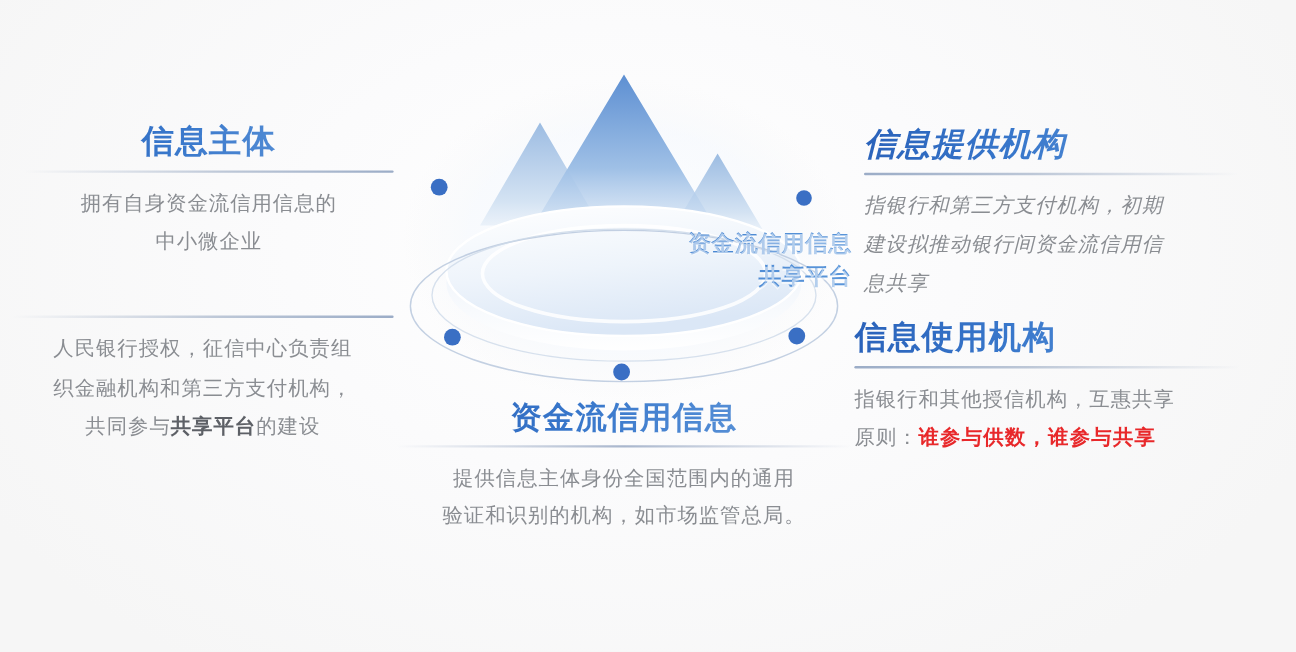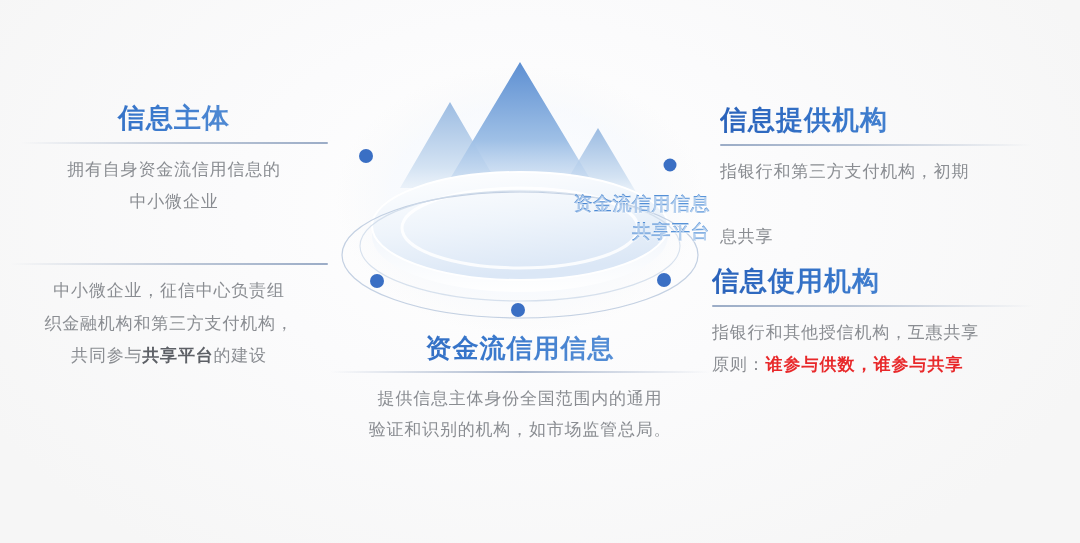--- a/index.html
+++ b/index.html
@@ -107,21 +107,21 @@
     letter-spacing: 1px;
     margin-top: 16px;
   }
   .align-right  { text-align: center; }
   .align-left   { text-align: left; }
   .align-center { text-align: center; }
 
   
   #block-subject        { left: 20px;  top: 103px; width: 308px; }
   #block-credit-center  { left: 10px;  top: 256px; width: 318px; }
-  #block-provider       { left: 720px; top: 105px; width: 312px; }
+  #block-provider       { left: 720px; top: 105px; width: 312px; font-style: italic; }
   #block-user           { left: 712px; top: 266px; width: 322px; }
   #block-identity       { left: 330px; top: 333px; width: 380px; }
 
   #block-identity h2 { font-size: 26px; }
   #block-identity p  { font-size: 17px; line-height: 1.85; }
 </style>
 </head>
 <body>
 
 <div id="stage">
@@ -189,32 +189,32 @@
     <div class="rule to-right"></div>
     <p>
       <span>拥有自身资金流信用信息的</span><br>
       <span>中小微企业</span>
     </p>
   </div>
 
   <div class="block align-right" id="block-credit-center">
     <div class="rule to-right"></div>
     <p>
-      <span>中小微企业，征信中心负责组</span><br>
+      <span>人民银行授权，征信中心负责组</span><br>
       <span>织金融机构和第三方支付机构，</span><br>
       <span>共同参与</span><b>共享平台</b><span>的建设</span>
     </p>
   </div>
 
   <div class="block align-left" id="block-provider">
     <h2>信息提供机构</h2>
     <div class="rule to-left"></div>
     <p>
       <span>指银行和第三方支付机构，初期</span><br>
-      <br>
+      <span>建设拟推动银行间资金流信用信</span><br>
       <span>息共享</span>
     </p>
   </div>
 
   <div class="block align-left" id="block-user">
     <h2>信息使用机构</h2>
     <div class="rule to-left"></div>
     <p>
       <span>指银行和其他授信机构，互惠共享</span><br>
       <span>原则：</span><span class="accent">谁参与供数，谁参与共享</span>

